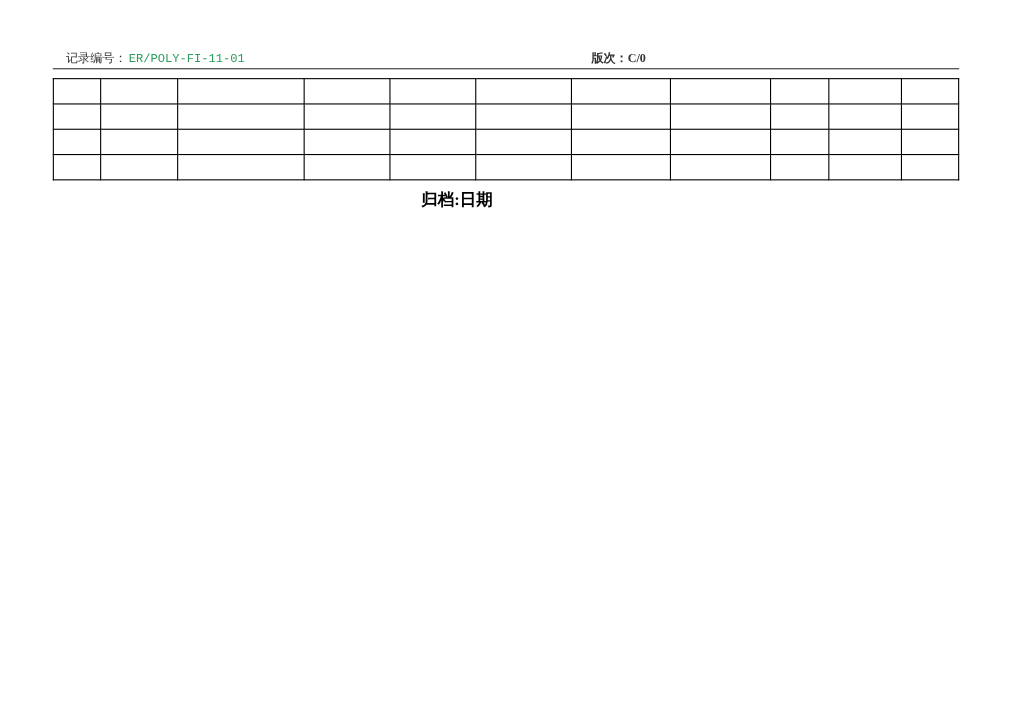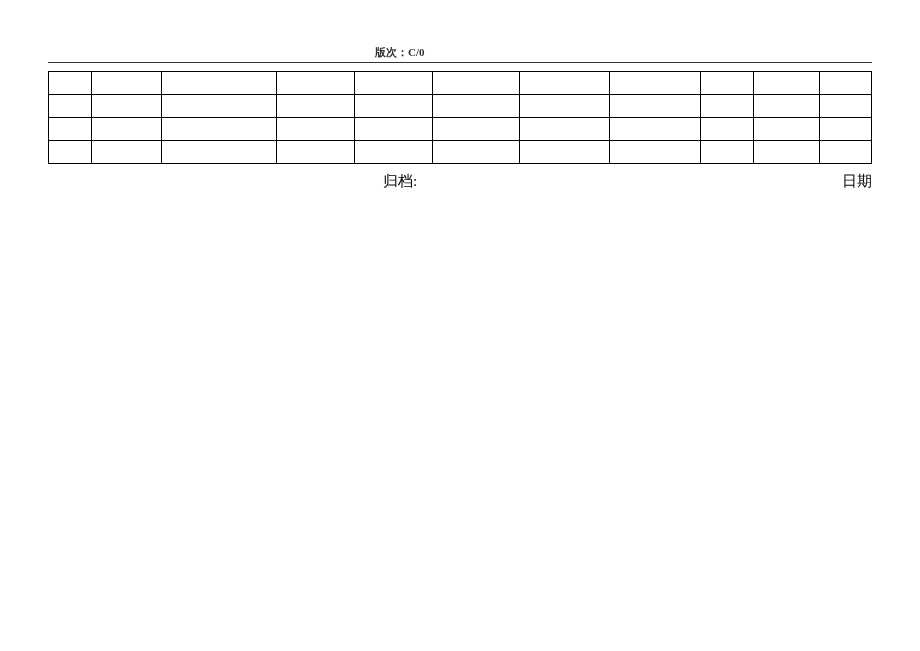--- a/index.html
+++ b/index.html
@@ -56,36 +56,39 @@
     .data-table td:nth-child(5) { width: 9.5%; }
     .data-table td:nth-child(6) { width: 10.5%; }
     .data-table td:nth-child(7) { width: 11%; }
     .data-table td:nth-child(8) { width: 11%; }
     .data-table td:nth-child(9) { width: 6.5%; }
     .data-table td:nth-child(10) { width: 8%; }
     .data-table td:nth-child(11) { width: 6.3%; }
     .footer-row {
       display: flex;
       font-size: 15px;
-      font-weight: normal;
+      font-weight: bold;
       margin-top: 8px;
       padding-left: 335px;
-      justify-content: space-between;
     }
     .archive-label {
       color: #000;
     }
     .date-label {
       color: #000;
     }
   </style>
 </head>
 <body>
 
 <div class="header-line">
+  <div class="header-left">
+    <span class="record-label">记录编号：</span>
+    <span class="record-value">ER/POLY-FI-11-01</span>
+  </div>
   <div class="header-right">
     <span>版次：</span><span>C/0</span>
   </div>
 </div>
 
 <table class="data-table">
   <tbody>
       <tr>
     <td></td>
     <td></td>

